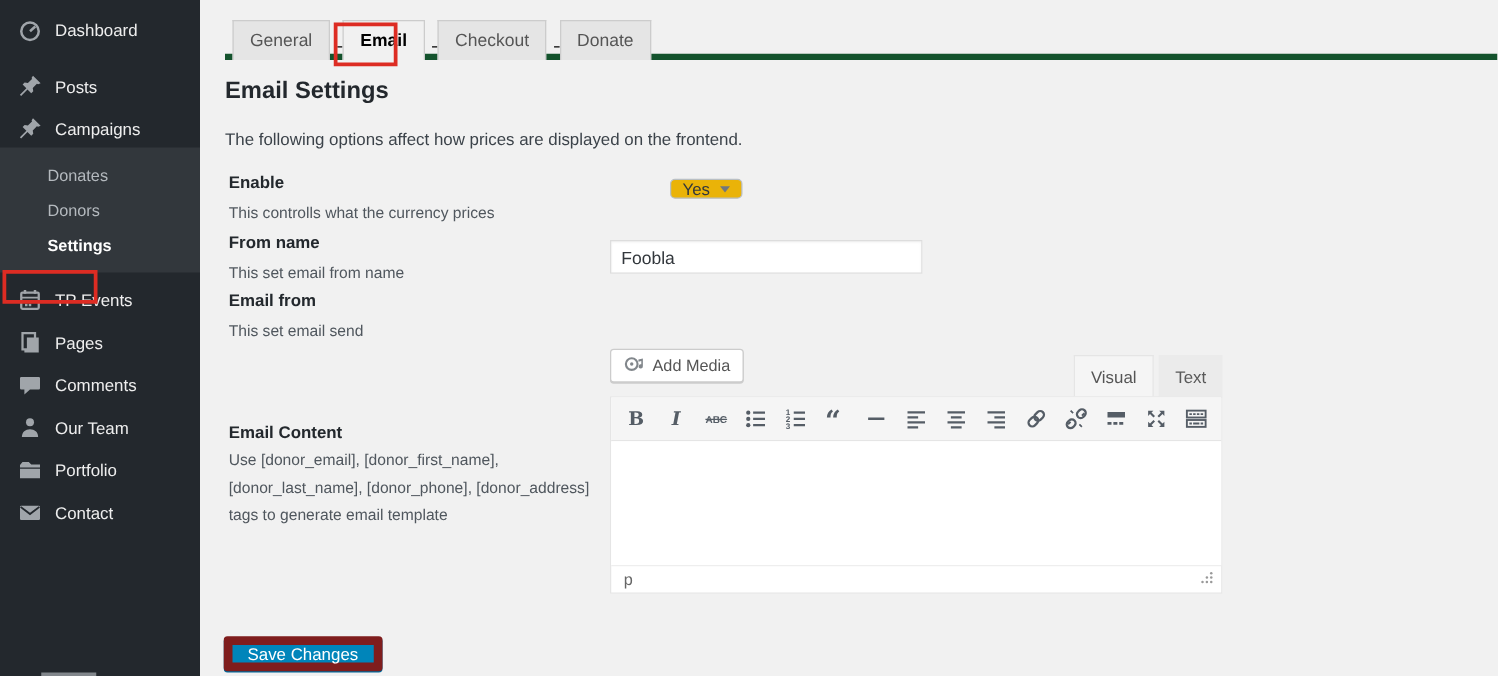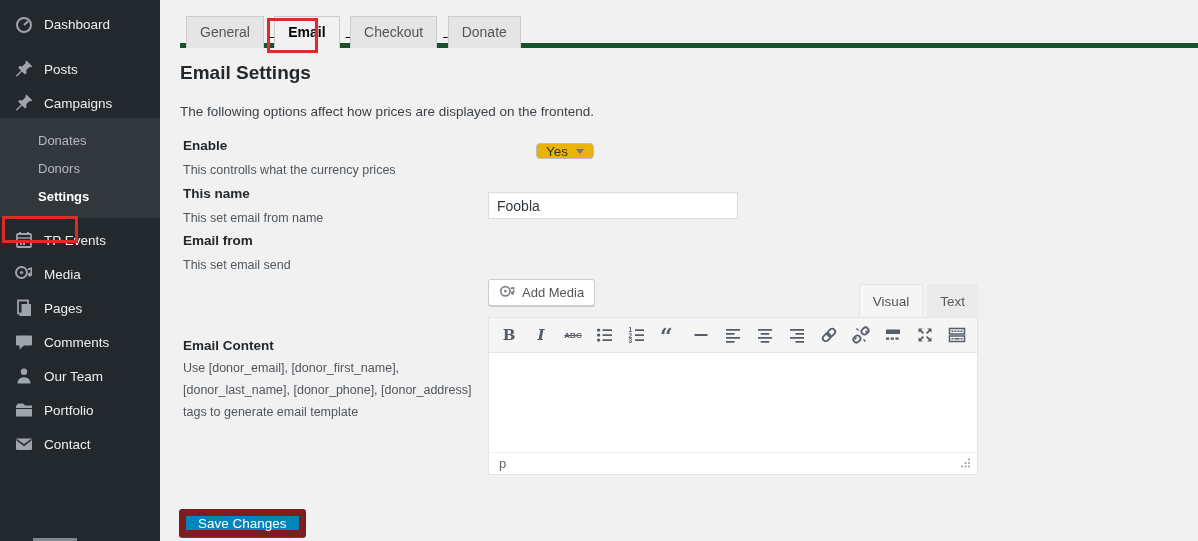--- a/index.html
+++ b/index.html
@@ -141,30 +141,20 @@
         <svg width="20" height="20" viewBox="0 0 20 20">
             <path fill="currentColor" d="M5 2h2v3H5zM13 2h2v3h-2z"></path>
             <rect x="3" y="4" width="14" height="13" rx="1" fill="none" stroke="currentColor" stroke-width="1.8"></rect>
             <path d="M3.5 8h13" stroke="currentColor" stroke-width="1.4"></path>
             <path fill="currentColor" d="M6 10h2v2H6zM9 10h2v2H9zM12 10h2v2h-2zM6 13h2v2H6zM9 13h2v2H9z"></path>
           </svg>
       </span>
       <span>TP Events</span>
     </div>
 
-    <div class="sb-item">
-      <span class="ico">
-        <svg width="20" height="20" viewBox="0 0 20 20">
-            <circle cx="7.5" cy="8.5" r="5.5" fill="none" stroke="currentColor" stroke-width="2"></circle>
-            <circle cx="7.5" cy="8.5" r="1.6" fill="currentColor"></circle>
-            <path fill="currentColor" d="M13.8 4.2l4.2-1v7.4a2 2 0 1 1-1.5-1.9V5.6l-2.7.7z"></path>
-          </svg>
-      </span>
-      <span>Media</span>
-    </div>
 
     <div class="sb-item">
       <span class="ico">
         <svg width="20" height="20" viewBox="0 0 20 20">
             <rect x="4" y="2.5" width="10" height="13" fill="none" stroke="currentColor" stroke-width="1.8"></rect>
             <path fill="currentColor" d="M7.5 6h9.5v12H5.5v-2.5h2z"></path>
           </svg>
       </span>
       <span>Pages</span>
     </div>
@@ -224,21 +214,21 @@
     <div class="page-title">Email Settings</div>
     <div class="page-desc">The following options affect how prices are displayed on the frontend.</div>
 
     <div class="f-label" style="top:138px">Enable</div>
     <div class="f-help" style="top:160px">This controlls what the currency prices</div>
     <div class="select-box">
       <span>Yes</span>
       <span class="chevron"></span>
     </div>
 
-    <div class="f-label" style="top:186px">This name</div>
+    <div class="f-label" style="top:186px">From name</div>
     <div class="f-help" style="top:208px">This set email from name</div>
     <input class="text-input" style="top: 192px;" type="text" value="Foobla">
 
     <div class="f-label" style="top:233px">Email from</div>
     <div class="f-help" style="top:255px">This set email send</div>
 
     <div class="f-label" style="top:338px">Email Content</div>
     <div class="f-help" style="top:358px; width:296px">Use [donor_email], [donor_first_name], [donor_last_name], [donor_phone], [donor_address] tags to generate email template</div>
 
     <div class="media-btn">

